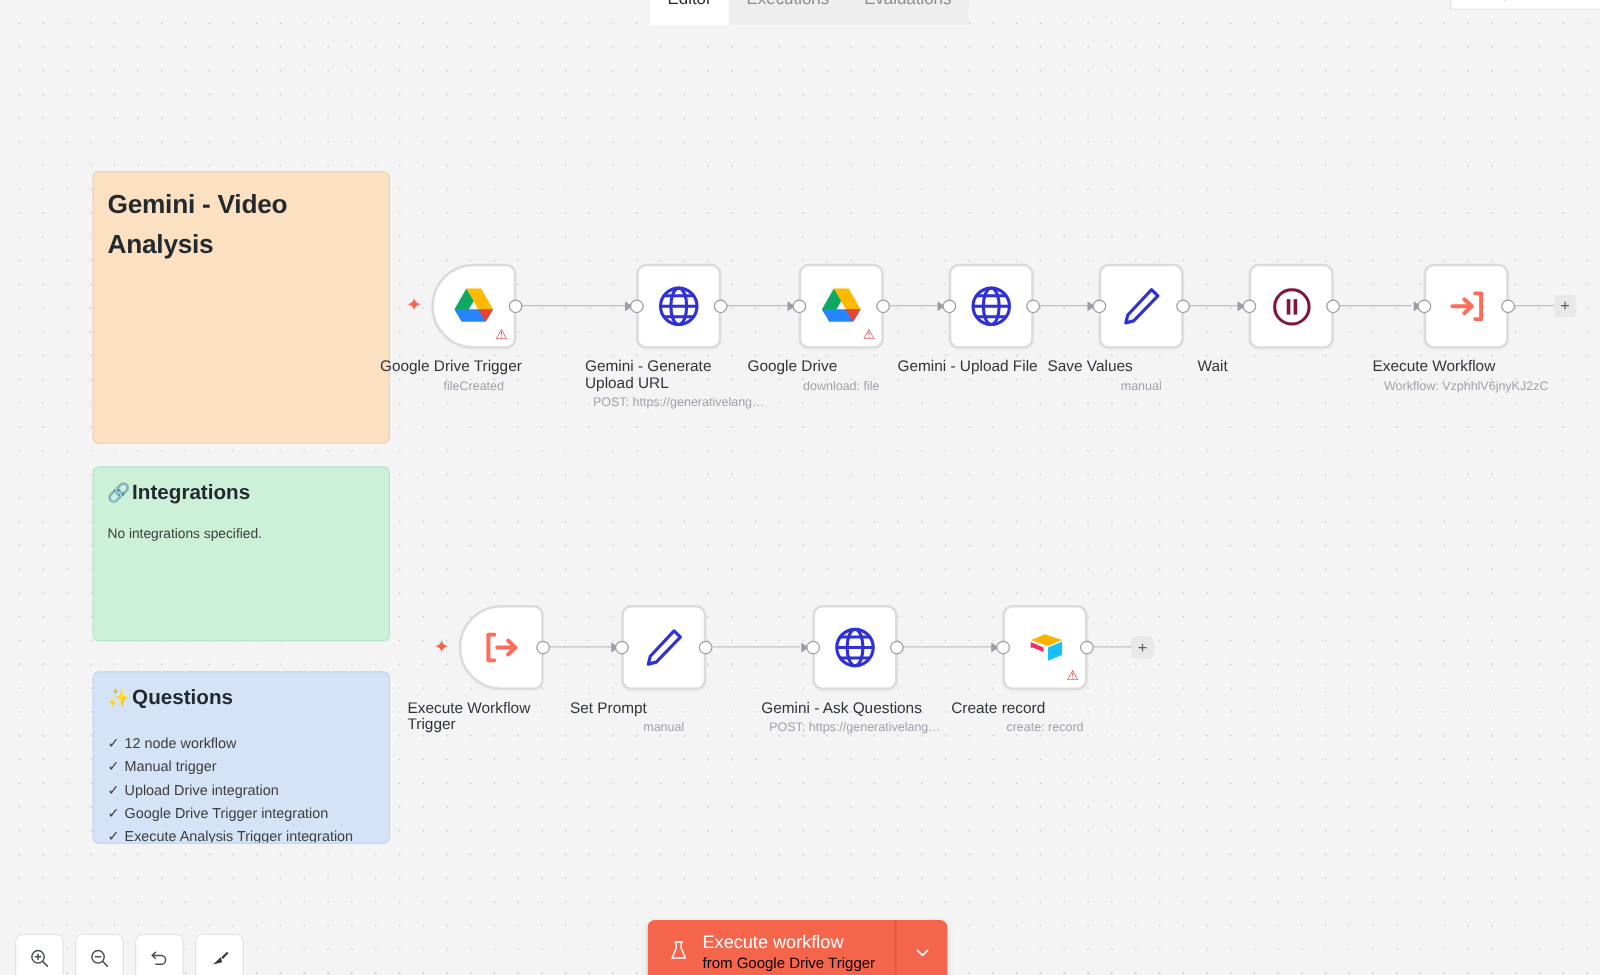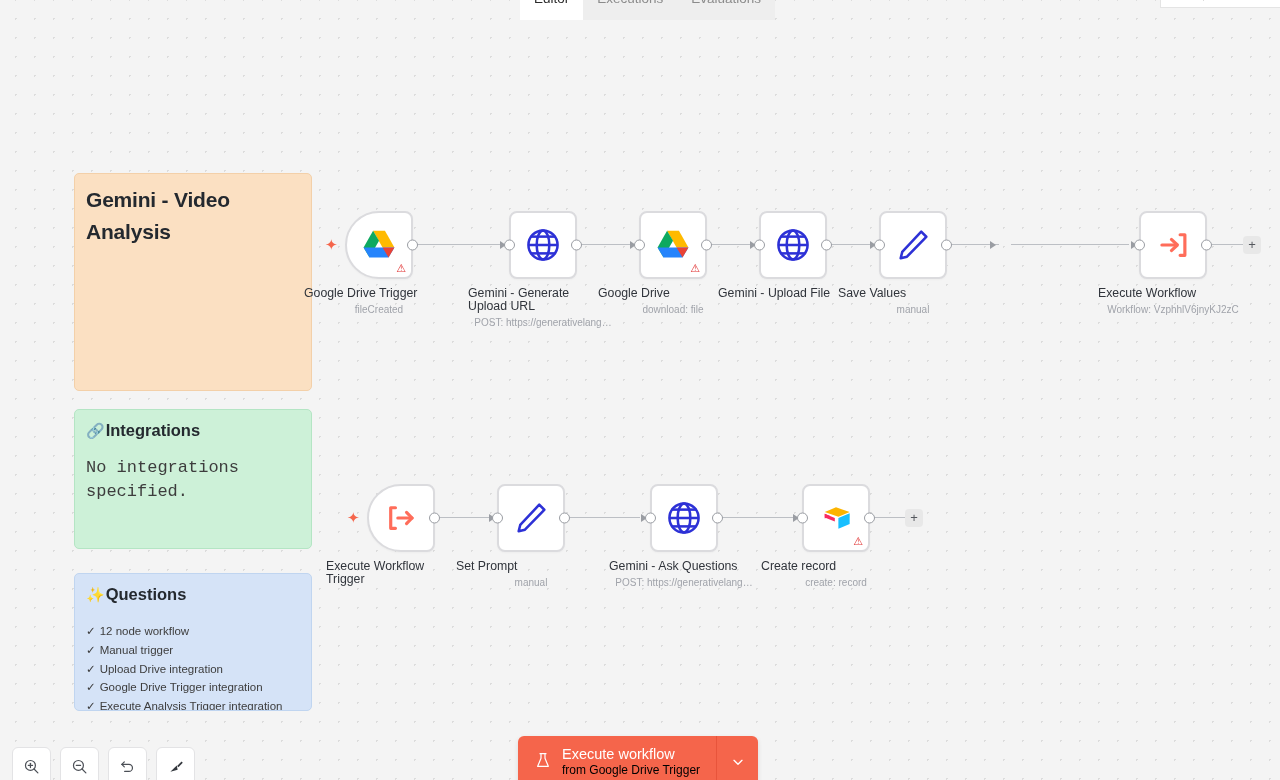--- a/index.html
+++ b/index.html
@@ -52,21 +52,20 @@
   .topbar-stub:before{
     content:""; position:absolute; left:42px; top:-10px; width:1px; height:11px; background:#dcdcdc;
   }
 
   
   .note {
     position: absolute;
     border-radius: 5px;
     padding: 10px 11px;
     overflow: hidden;
-    margin-top: 36px;
   }
   .note.orange {
     left: 74px; top: 137px; width: 238px; height: 218px;
     background: #fbe0c2; border: 1px solid #f3d0a9;
   }
   .note.green {
     left: 74px; top: 373px; width: 238px; height: 140px;
     background: #cdf1d8; border: 1px solid #b4e5c4;
   }
   .note.blue {
@@ -81,21 +80,21 @@
     font-size: 16.5px; font-weight: bold; color: #24292f;
     line-height: 1.3; display: flex; align-items: center; gap: 1px;
   }
   .note-emoji { font-size: 15px; }
   .note-body {
     margin-top: 16px;
     font-size: 15px; font-weight: bold; color: #24292f; line-height: 1.45;
   }
   .note-body-sm {
     margin-top: 15px;
-    font-size: 17px; color: #3d3d3d; line-height: 1.4; font-family: Liberation Mono, monospace;
+    font-size: 11px; color: #3d3d3d; line-height: 1.4;
   }
   .feature-list { margin-top: 17px; list-style: none; }
   .feature-list li {
     font-size: 11.5px; color: #3d3d3d; line-height: 1.62;
     display: flex; gap: 4px;
   }
   .chk { color: #3d3d3d; }
 
   
   .node-wrap { position: absolute; }
@@ -336,20 +335,33 @@
       <svg class="icn" viewBox="0 0 24 24" fill="none" stroke="#2d31d6" stroke-width="1.6" stroke-linejoin="round">
         <path d="M17.2 3.6 L20.4 6.8 L8.2 19.4 L4.2 20.4 L5.2 16.4 Z"></path>
       </svg>
       <span class="port in"></span>
       <span class="port out"></span>
     </div>
     <div class="node-label">Save Values</div>
     <div class="node-sub" style="top:93px;">manual</div>
   </div>
 
+  <div class="node-wrap" style="left:999px; top:211px;">
+    <div class="node-box">
+      <svg class="icn-sm" viewBox="0 0 24 24">
+        <circle cx="12" cy="12" r="10" fill="none" stroke="#80153a" stroke-width="1.8"></circle>
+        <rect x="9" y="7.5" width="2.1" height="9" fill="#80153a"></rect>
+        <rect x="13" y="7.5" width="2.1" height="9" fill="#80153a"></rect>
+      </svg>
+      <span class="port in"></span>
+      <span class="port out"></span>
+    </div>
+    <div class="node-label">Wait</div>
+    <div class="node-sub" style="top:93px;"></div>
+  </div>
 
   <div class="node-wrap" style="left:1139px; top:211px;">
     <div class="node-box">
       <svg class="icn" viewBox="0 0 24 24" fill="none" stroke="#ff6d5a" stroke-width="2" stroke-linecap="round" stroke-linejoin="round">
         <path d="M5 12 h9"></path>
         <path d="M11 8.5 L14.8 12 L11 15.5"></path>
         <path d="M16.5 5.5 h3 v13 h-3"></path>
       </svg>
       <span class="port in"></span>
       <span class="port out"></span>

